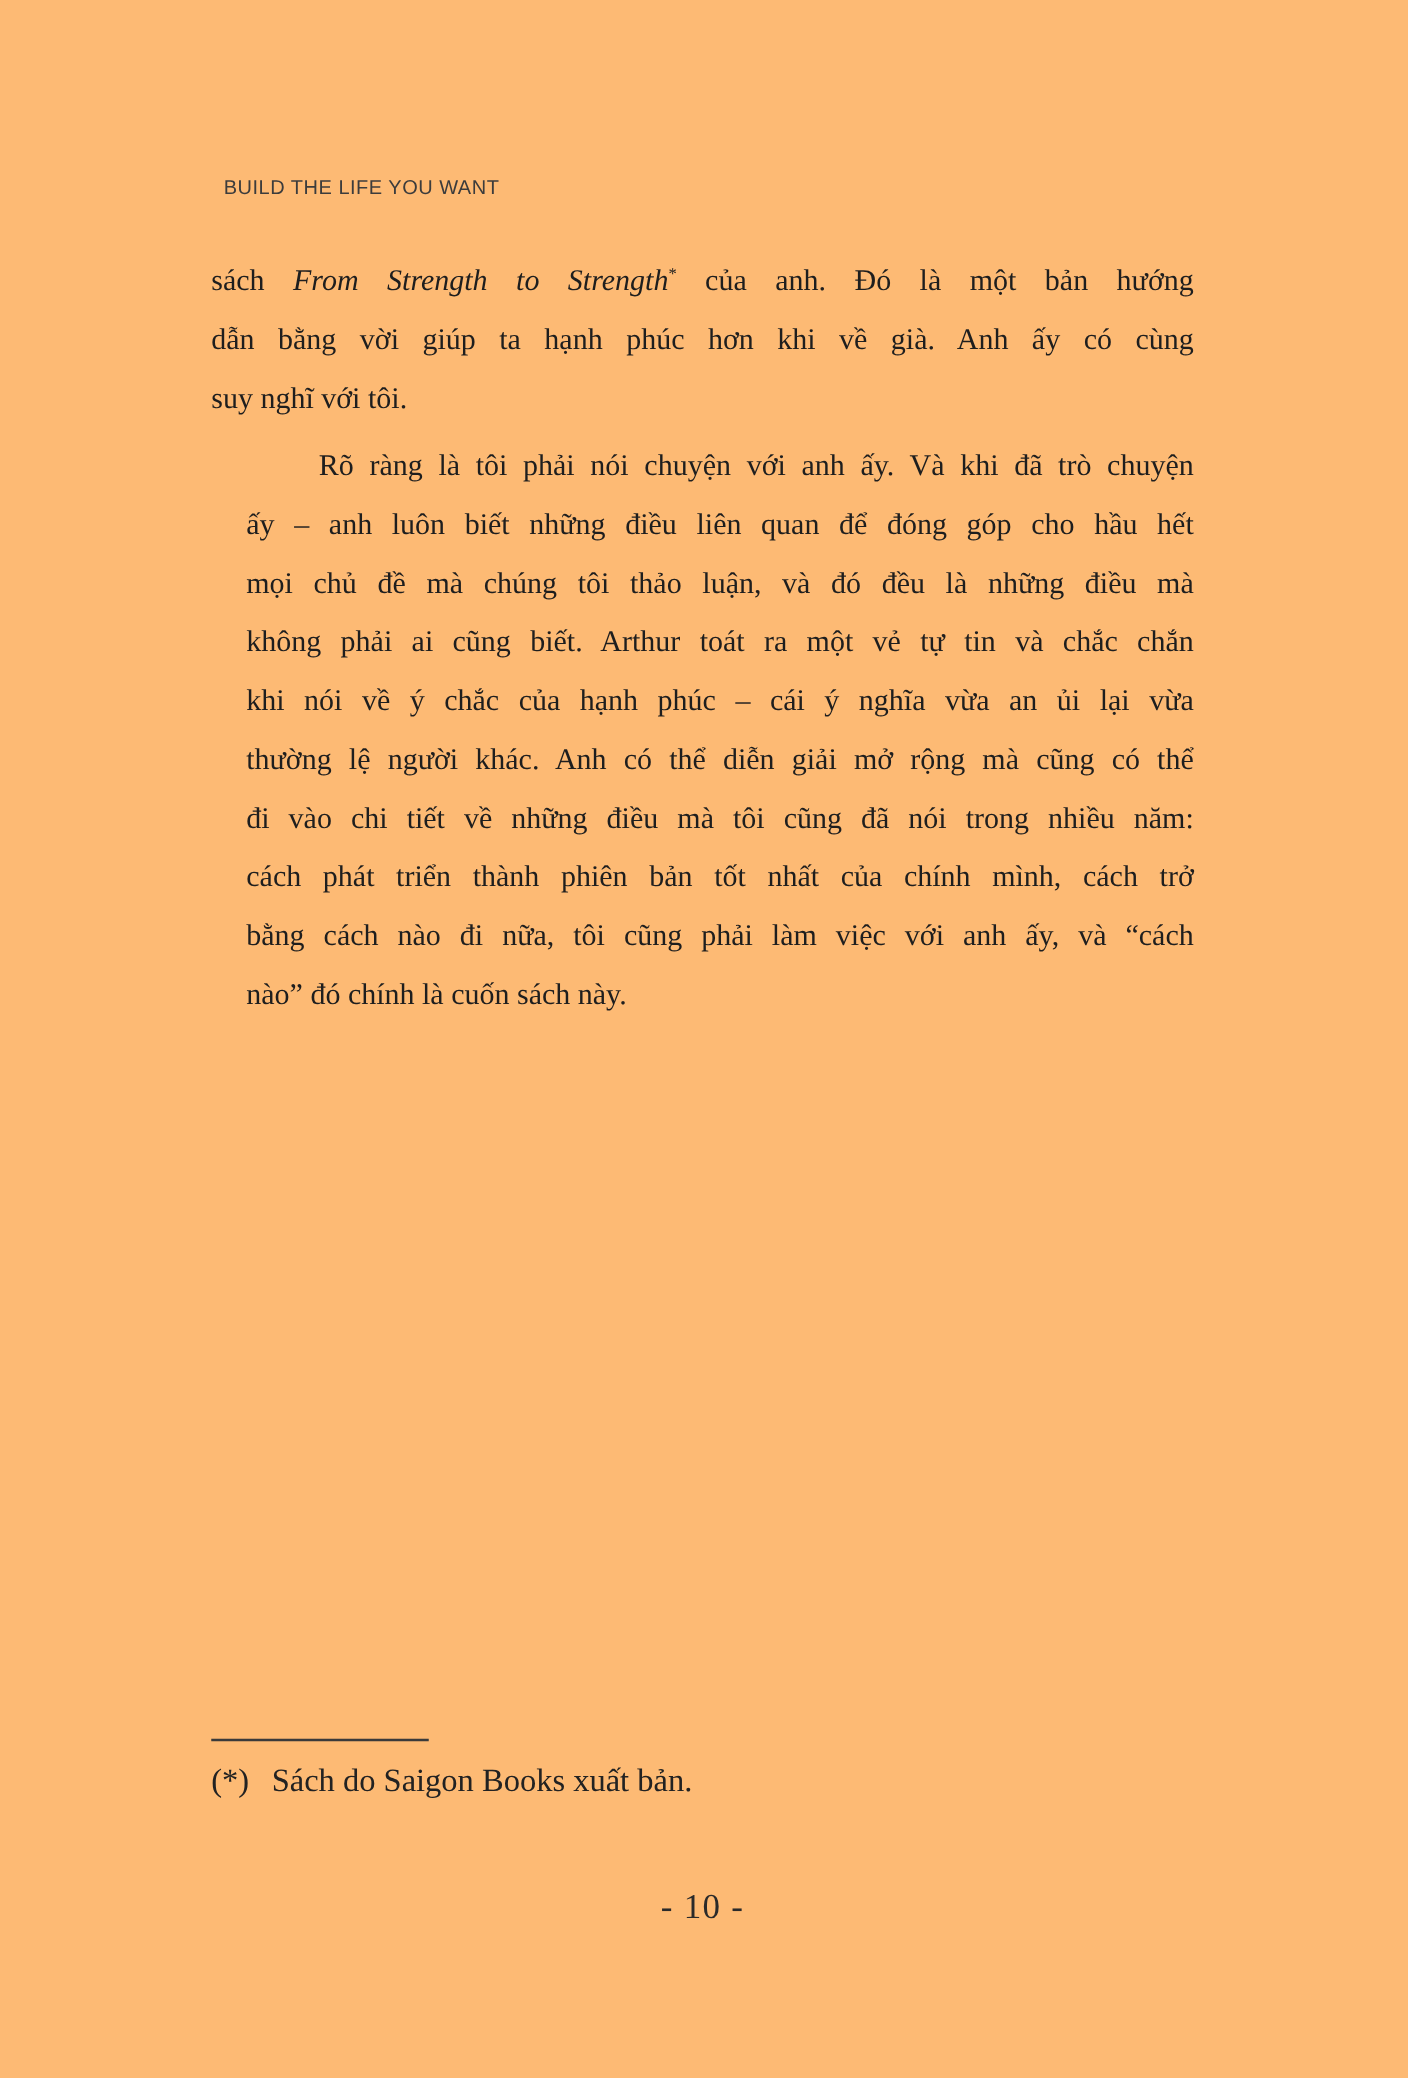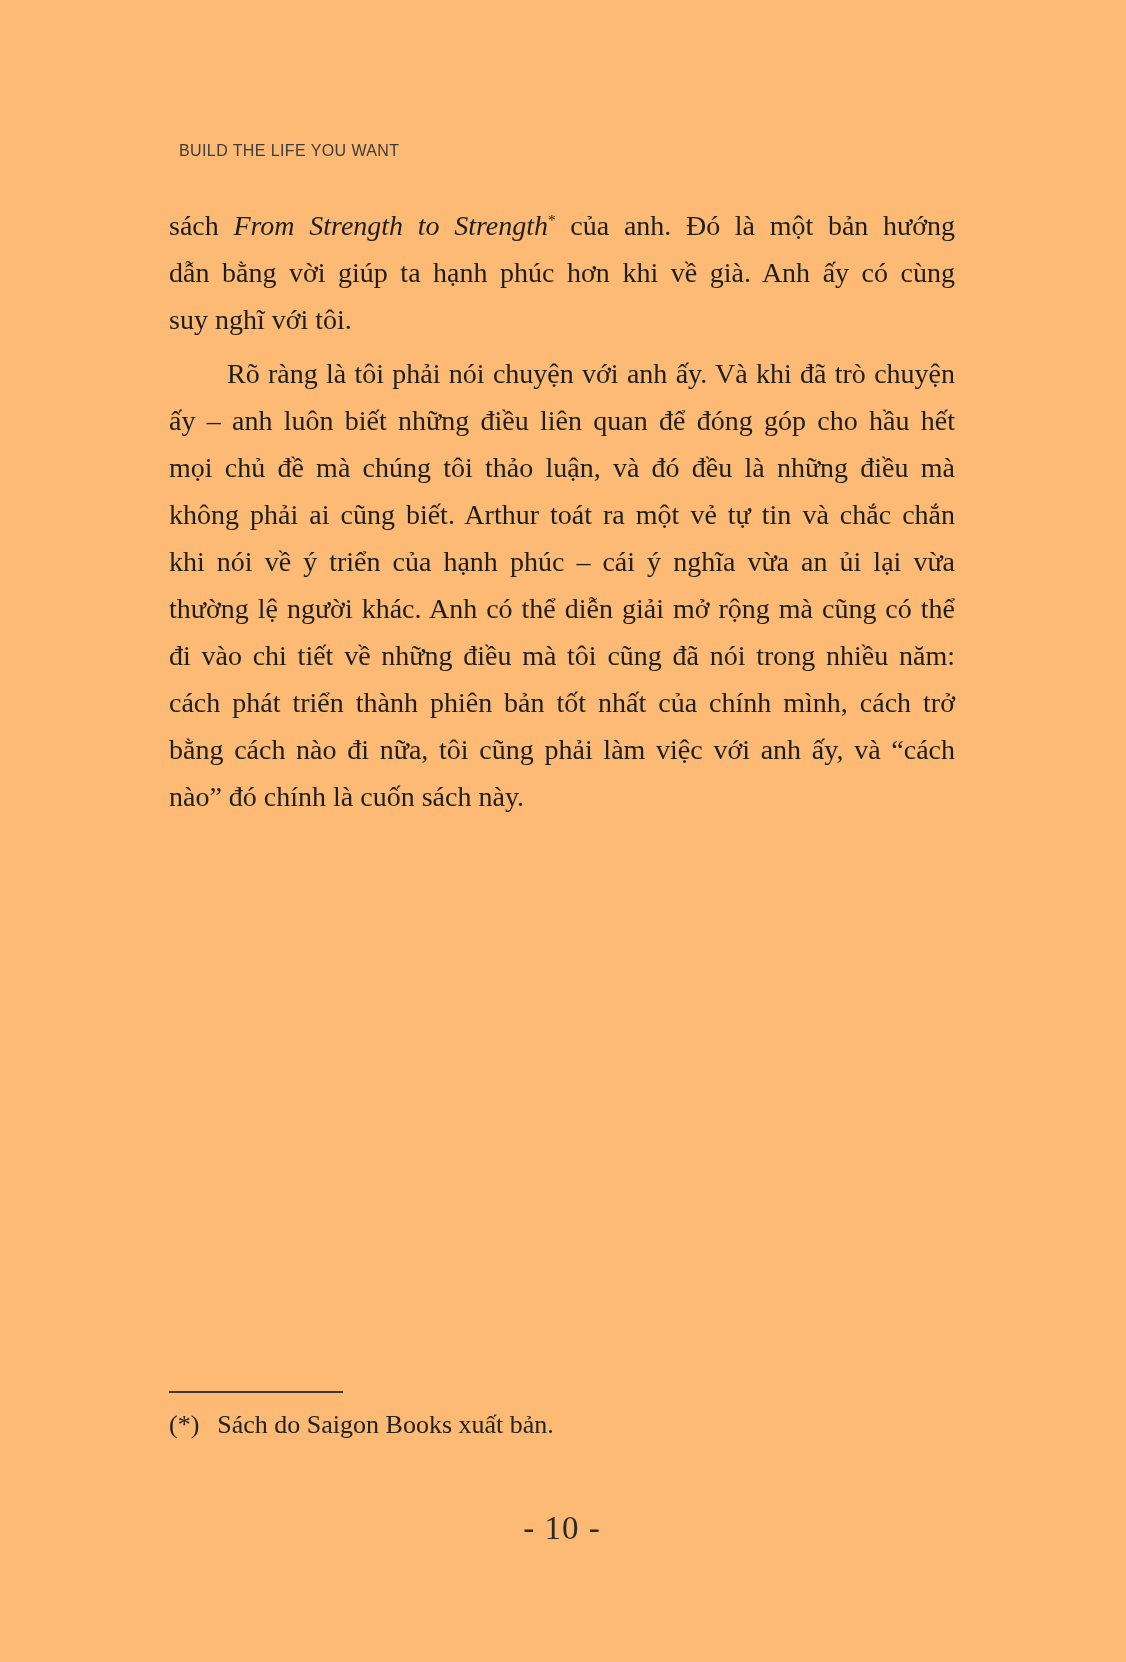--- a/index.html
+++ b/index.html
@@ -28,25 +28,26 @@
     font-size: 16px;
     letter-spacing: 0.4px;
     color: #3c3c3c;
     white-space: nowrap;
   }
   .body-text {
     position: absolute;
     left: 169px;
     top: 202px;
     width: 786px;
-    font-size: 28px;
+    font-size: 24px;
     line-height: 47px;
   }
   .para + .para {
     margin-top: 7px;
+    margin-left: 28px;
   }
   .line {
     text-align: justify;
     text-align-last: justify;
   }
   .line.last {
     text-align-last: left;
   }
   .line.indent {
     text-indent: 58px;
@@ -77,21 +78,21 @@
     line-height: 36px;
     color: #222222;
     white-space: nowrap;
   }
   .page-number {
     position: absolute;
     left: 169px;
     top: 1510px;
     width: 786px;
     text-align: center;
-    font-size: 33px;
+    font-size: 28px;
     color: #2a2a2a;
     letter-spacing: 1px;
   }
 </style>
 </head>
 <body>
 
 <div class="page">
 
   <div class="running-header">BUILD THE LIFE YOU WANT</div>
@@ -100,21 +101,21 @@
       <div class="para">
         <div class="line">sách <i>From Strength to Strength</i><sup>*</sup> của anh. Đó là một bản hướng</div>
         <div class="line">dẫn bằng vời giúp ta hạnh phúc hơn khi về già. Anh ấy có cùng</div>
         <div class="line last">suy nghĩ với tôi.</div>
       </div>
       <div class="para">
         <div class="line indent">Rõ ràng là tôi phải nói chuyện với anh ấy. Và khi đã trò chuyện</div>
         <div class="line">ấy – anh luôn biết những điều liên quan để đóng góp cho hầu hết</div>
         <div class="line">mọi chủ đề mà chúng tôi thảo luận, và đó đều là những điều mà</div>
         <div class="line">không phải ai cũng biết. Arthur toát ra một vẻ tự tin và chắc chắn</div>
-        <div class="line">khi nói về ý triển của hạnh phúc – cái ý nghĩa vừa an ủi lại vừa</div>
+        <div class="line">khi nói về ý chắc của hạnh phúc – cái ý nghĩa vừa an ủi lại vừa</div>
         <div class="line">thường lệ người khác. Anh có thể diễn giải mở rộng mà cũng có thể</div>
         <div class="line">đi vào chi tiết về những điều mà tôi cũng đã nói trong nhiều năm:</div>
         <div class="line">cách phát triển thành phiên bản tốt nhất của chính mình, cách trở</div>
         <div class="line">bằng cách nào đi nữa, tôi cũng phải làm việc với anh ấy, và “cách</div>
         <div class="line last">nào” đó chính là cuốn sách này.</div>
       </div>
     </div>
 
   <div class="footnote-area">
     <div class="footnote-rule"></div>

